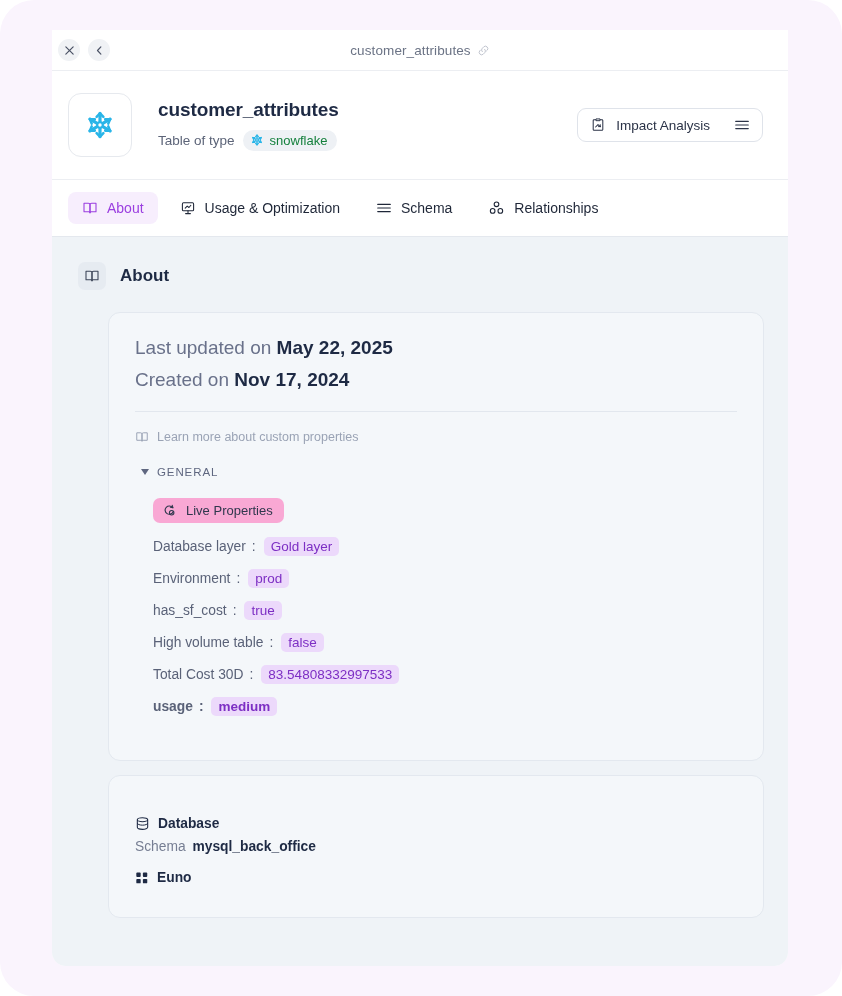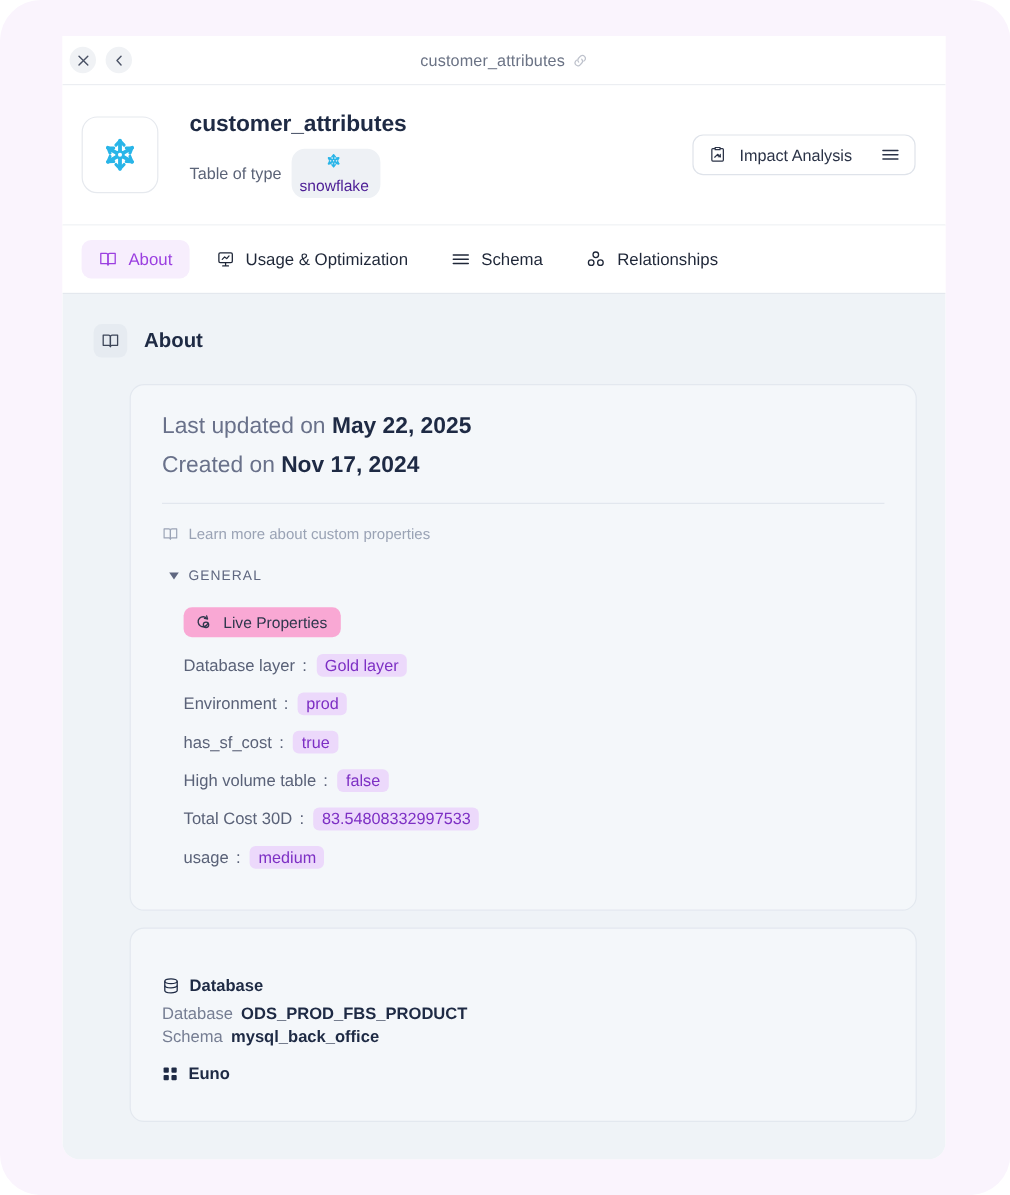--- a/index.html
+++ b/index.html
@@ -111,28 +111,27 @@
   }
   .entity-sub {
     display: flex;
     align-items: center;
     gap: 8px;
     font-size: 13.5px;
     color: #5c6478;
   }
   .type-chip {
     display: inline-flex;
-    align-items: center;
+    align-items: flex-start;
     gap: 6px;
     background: #eef1f5;
     border-radius: 11px;
     padding: 3px 10px 3px 7px;
     font-size: 13px;
-    color: #4c1d95;
-    flex-direction: column;
+    color: #15803d;
   }
   .header-actions { margin-left: auto; }
   .impact-btn {
     display: inline-flex;
     align-items: center;
     gap: 10px;
     background: #fff;
     border: 1px solid #dfe3ea;
     border-radius: 9px;
     padding: 8px 12px 8px 12px;
@@ -282,21 +281,21 @@
 
   .props { margin: 14px 0 0 18px; }
   .prop {
     display: flex;
     align-items: center;
     gap: 4px;
     font-size: 13.8px;
     color: #5a6278;
     margin-bottom: 13px;
   }
-  .prop:last-child { margin-bottom: 10px; }
+  .prop:last-child { margin-bottom: 20px; font-weight: bold; }
   .prop .colon { margin: 0 4px 0 2px; color: #5a6278; }
   .prop-val {
     background: #ecd9fb;
     color: #7d2fc4;
     border-radius: 5px;
     padding: 2px 7px;
     font-size: 13.5px;
   }
 
   .block { margin-bottom: 16px; }
@@ -549,24 +548,20 @@
       <div class="block">
         <div class="block-head">
           <svg width="15" height="15" viewBox="0 0 18 18">
             <ellipse cx="9" cy="4.4" rx="6.2" ry="2.4" stroke="#1e2a44" stroke-width="1.3" fill="none"></ellipse>
             <path d="M2.8 4.4 v9.2 c0 1.3 2.8 2.4 6.2 2.4 s6.2-1.1 6.2-2.4 V4.4" stroke="#1e2a44" stroke-width="1.3" fill="none"></path>
             <path d="M2.8 8.6 c0 1.3 2.8 2.4 6.2 2.4 s6.2-1.1 6.2-2.4" stroke="#1e2a44" stroke-width="1.2" fill="none"></path>
           </svg>
           <span>Database</span>
         </div>
         <div class="kv">
-          <span>Database</span>
-          <strong>ODS_PROD_FBS_PRODUCT</strong>
-        </div>
-        <div class="kv">
           <span>Schema</span>
           <strong>mysql_back_office</strong>
         </div>
       </div>
 
       <div class="block">
         <div class="block-head">
           <svg width="14" height="14" viewBox="0 0 16 16">
             <rect x="1.5" y="1.8" width="5" height="5" rx="1" fill="#1e2a44"></rect>
             <rect x="9" y="1.8" width="5" height="5" rx="1" fill="#1e2a44"></rect>

